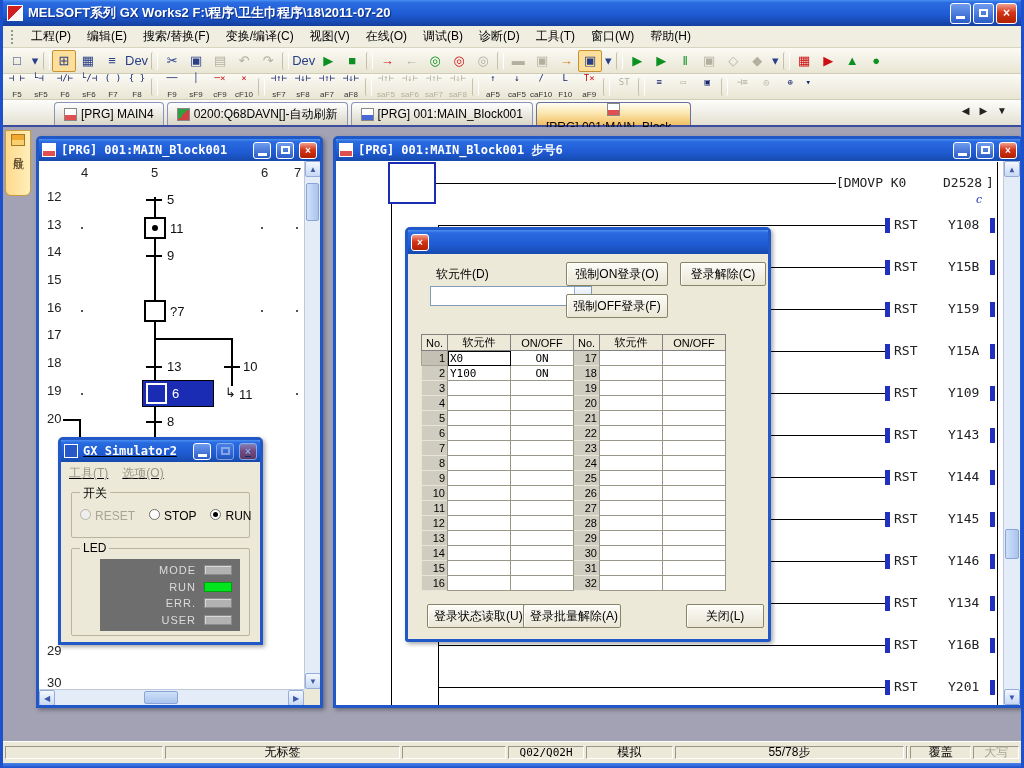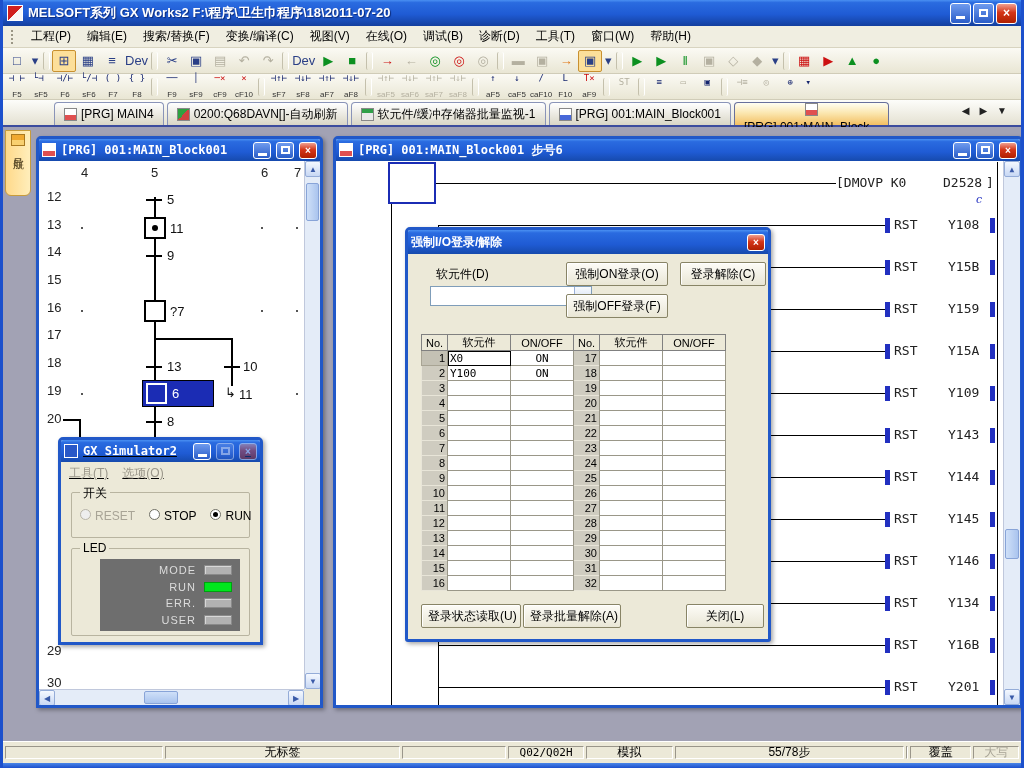--- a/index.html
+++ b/index.html
@@ -115,21 +115,21 @@
   #dlg .wtext { font-family:"Liberation Sans", sans-serif; }
   .dlg-body { position:relative; height:385px; background:#ece9d8; padding:6px 10px; }
   .field-label { position:absolute; left:28px; top:12px; }
   .combo { position:absolute; left:22px; top:32px; width:162px; height:20px; background:#fff; border:1px solid #7f9db9; display:flex; }
   .combo .cval { flex:1; }
   .combo .carr { width:17px; background:linear-gradient(180deg,#f8fafd,#c8d8f0); border-left:1px solid #9ab0d8; display:flex; align-items:center; justify-content:center; font-size:8px; color:#33549e; }
   .btn { background:linear-gradient(180deg,#fdfcf7,#e9e6d5); border:1px solid #888466; box-shadow:inset 1px 1px 0 #fff; border-radius:2px; font-size:12px; padding:3px 6px; text-align:center; white-space:nowrap; }
   .btn-on    { position:absolute; left:158px; top:8px;  width:102px; height:24px; }
   .btn-dereg { position:absolute; left:272px; top:8px;  width:86px;  height:24px; }
   .btn-off   { position:absolute; left:158px; top:40px; width:102px; height:24px; }
-  .btn-read  { position:absolute; left:13px;  top:350px; width:100px; height:24px; }
+  .btn-read  { position:absolute; left:19px;  top:350px; width:100px; height:24px; }
   .btn-batch { position:absolute; left:115px; top:350px; width:98px;  height:24px; }
   .btn-close { position:absolute; left:278px; top:350px; width:78px;  height:24px; }
   .ftable { position:absolute; left:13px; top:80px; border-collapse:collapse; font-size:11px; }
   .ftable th { border:1px solid #808080; background:#ece9d8; font-weight:normal; height:16px; }
   .ftable td { border:1px solid #9a9788; background:#fff; height:15px; font-family:"DejaVu Sans Mono", monospace; font-size:11px; padding:0 2px; }
   .ftable .cn { width:26px; }  .ftable .cd { width:63px; } .ftable .cs { width:63px; text-align:center; }
   .ftable td.num { background:#cfccc0; border:1px outset #e8e5d8; text-align:right; font-family:"Liberation Sans", sans-serif; }
   .ftable tr:first-child td.numL { border:1px inset #a8a494; background:#c4c1b4; }
   .ftable tr:first-child td.devL { outline:1px solid #000; outline-offset:-1px; }
 
@@ -482,25 +482,20 @@
 
   <div class="tabbar">
     <span class="tab">
       <span class="tabicon ic-prg"></span>
       <span>[PRG] MAIN4</span>
 
     </span>
       <span class="tab">
       <span class="tabicon ic-io"></span>
       <span>0200:Q68DAVN[]-自动刷新</span>
-
-    </span>
-      <span class="tab">
-      <span class="tabicon ic-mon"></span>
-      <span>软元件/缓冲存储器批量监视-1</span>
 
     </span>
       <span class="tab">
       <span class="tabicon ic-prg2"></span>
       <span>[PRG] 001:MAIN_Block001</span>
 
     </span>
       <span class="tab active">
       <span class="tabicon ic-prg"></span>
       <span>[PRG] 001:MAIN_Block...</span>
@@ -772,21 +767,20 @@
               <span class="llabel">USER</span>
               <span class="led"></span>
             </div>
           </div>
         </div>
       </div>
     </div>
 
     <div class="win" id="dlg">
       <div class="wtitle">
-        <span class="wtext">强制I/O登录/解除</span>
         <span class="wbtn s close">×</span>
       </div>
       <div class="dlg-body">
         <span class="field-label">软元件(D)</span>
         <div class="combo">
           <span class="cval"></span>
           <span class="carr">▼</span>
         </div>
         <button class="btn btn-on">强制ON登录(O)</button>
         <button class="btn btn-dereg">登录解除(C)</button>

